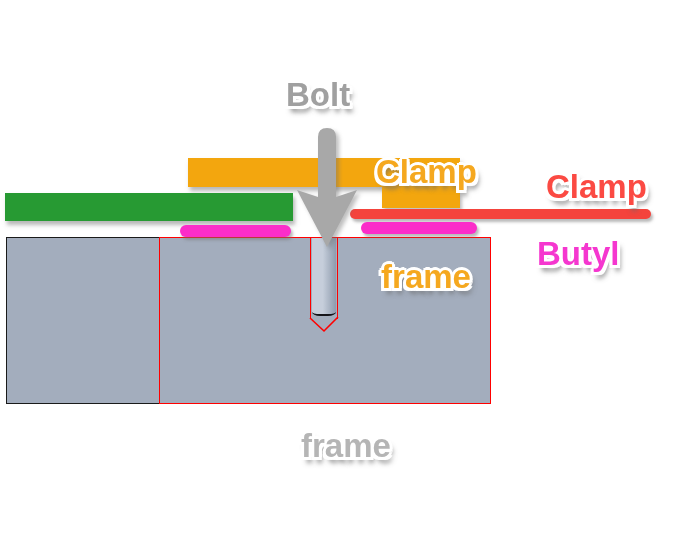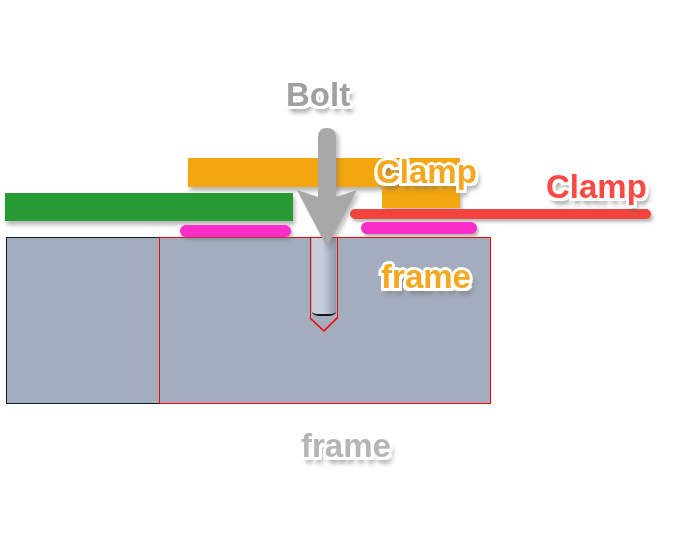--- a/index.html
+++ b/index.html
@@ -64,15 +64,16 @@
   <svg class="overlay-svg" width="694" height="539" viewBox="0 0 694 539" style="filter:drop-shadow(3px 3px 2px rgba(110,110,110,0.45));">
     <path id="arrow-path" d="M318 137 Q318 128 327 128 Q336 128 336 137 L336 197 L357 190 L327 247 L297 190 L318 197 Z" fill="#a8a8a8"></path>
   </svg>
 
   <div class="lbl" id="lbl-bolt" style="color: rgb(160, 160, 160);">Bolt</div>
   <div class="lbl" id="lbl-clamp" style="color: rgb(245, 168, 31);">
     <div>Clamp</div>
     <div>frame</div>
   </div>
   <div class="lbl" id="lbl-liner" style="color: rgb(251, 74, 67);">Clamp</div>
+  <div class="lbl" id="lbl-butyl" style="color: rgb(245, 55, 207);">Butyl</div>
   <div class="lbl" id="lbl-frame" style="color: rgb(181, 181, 181);">frame</div>
 
 </div>
 
 </body></html>

